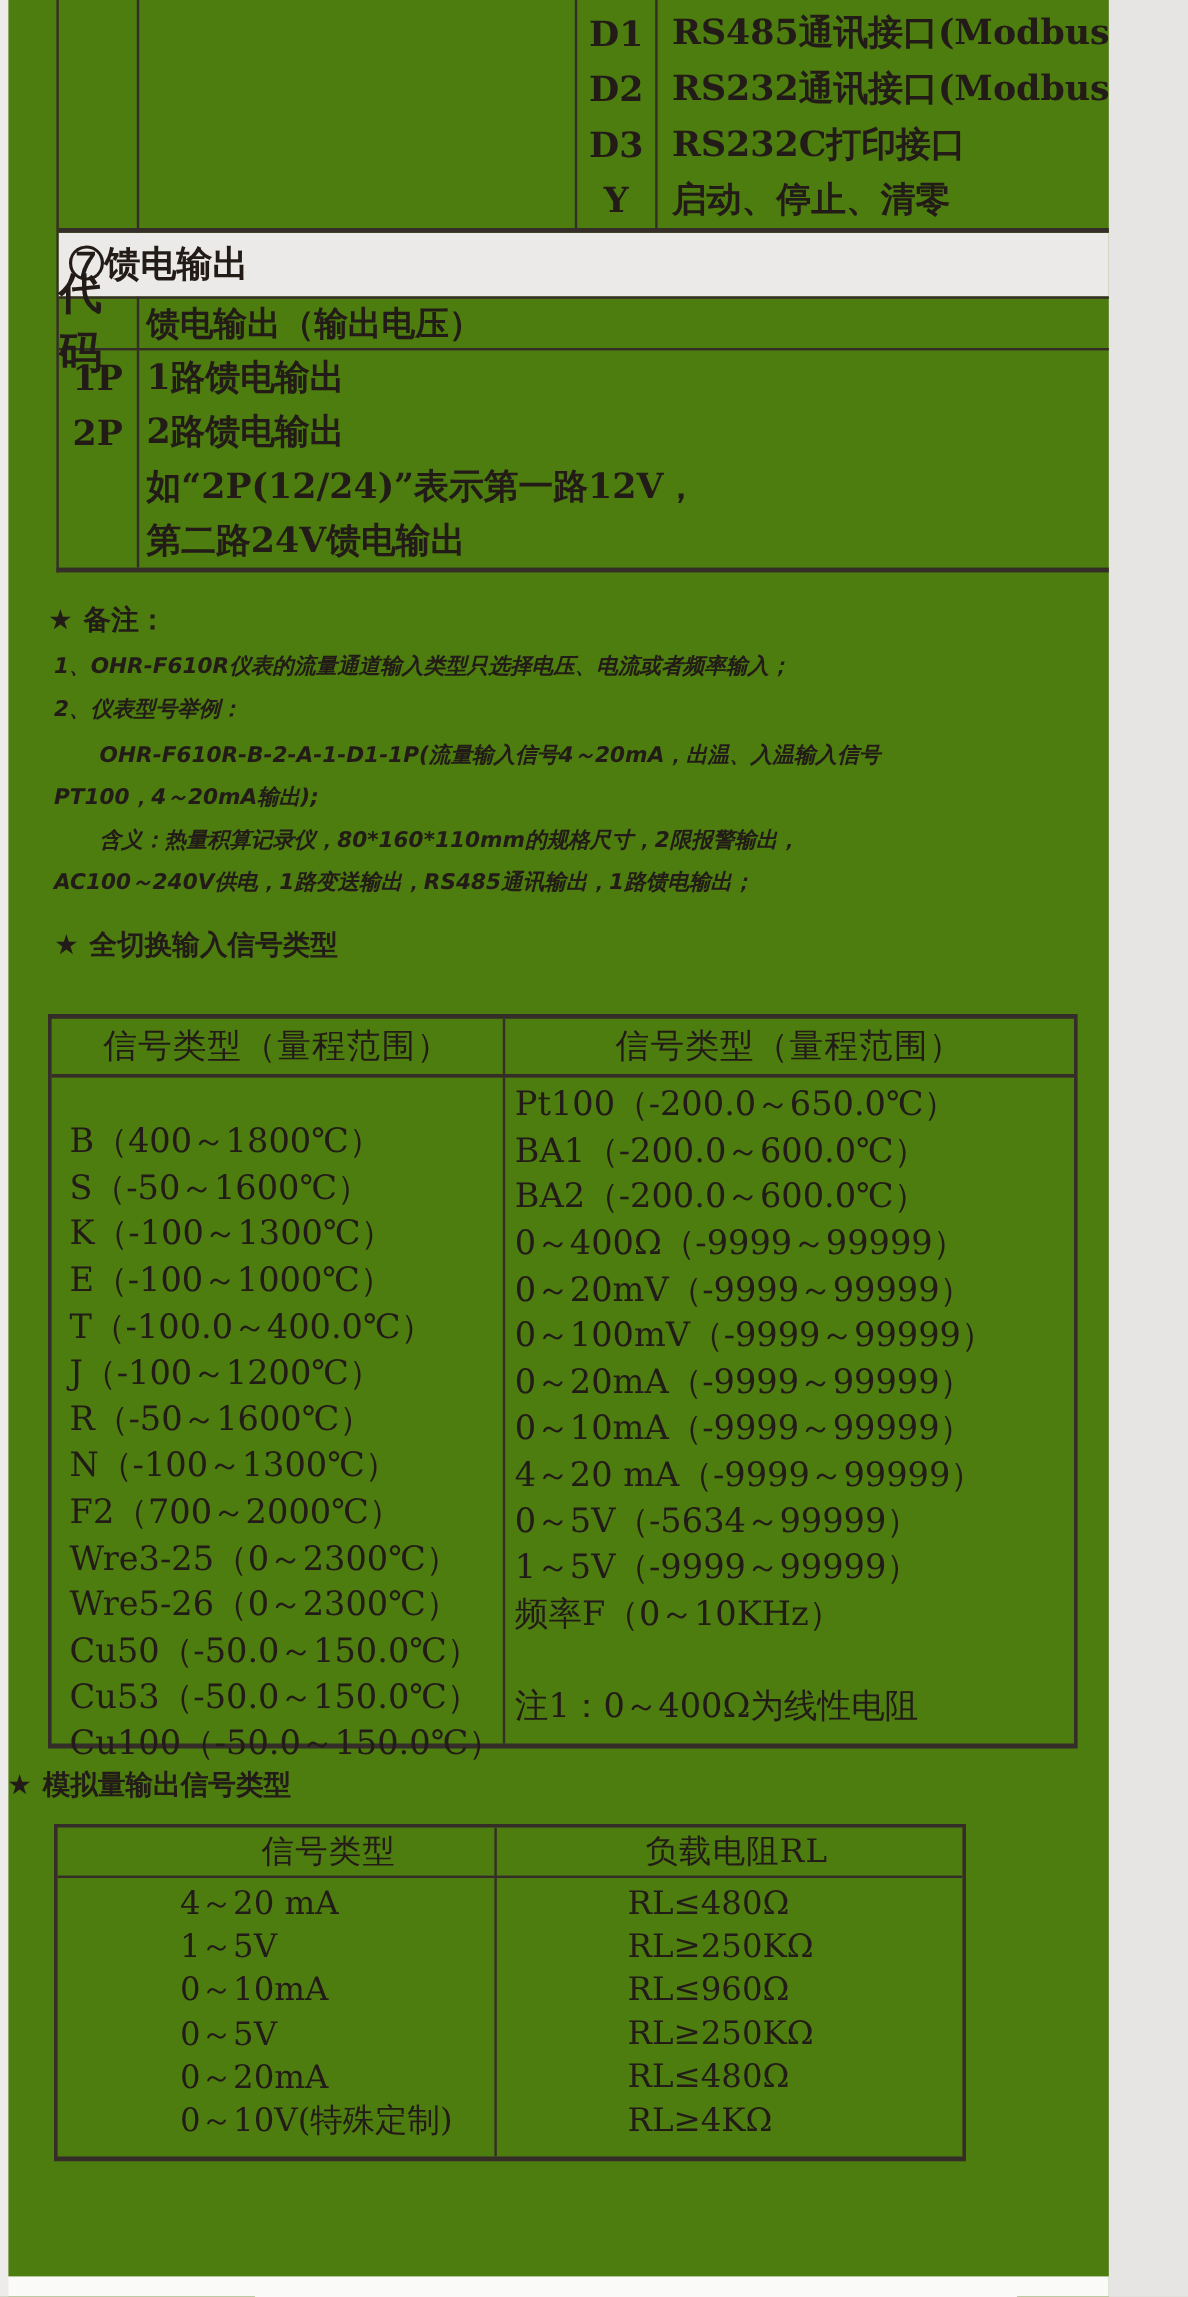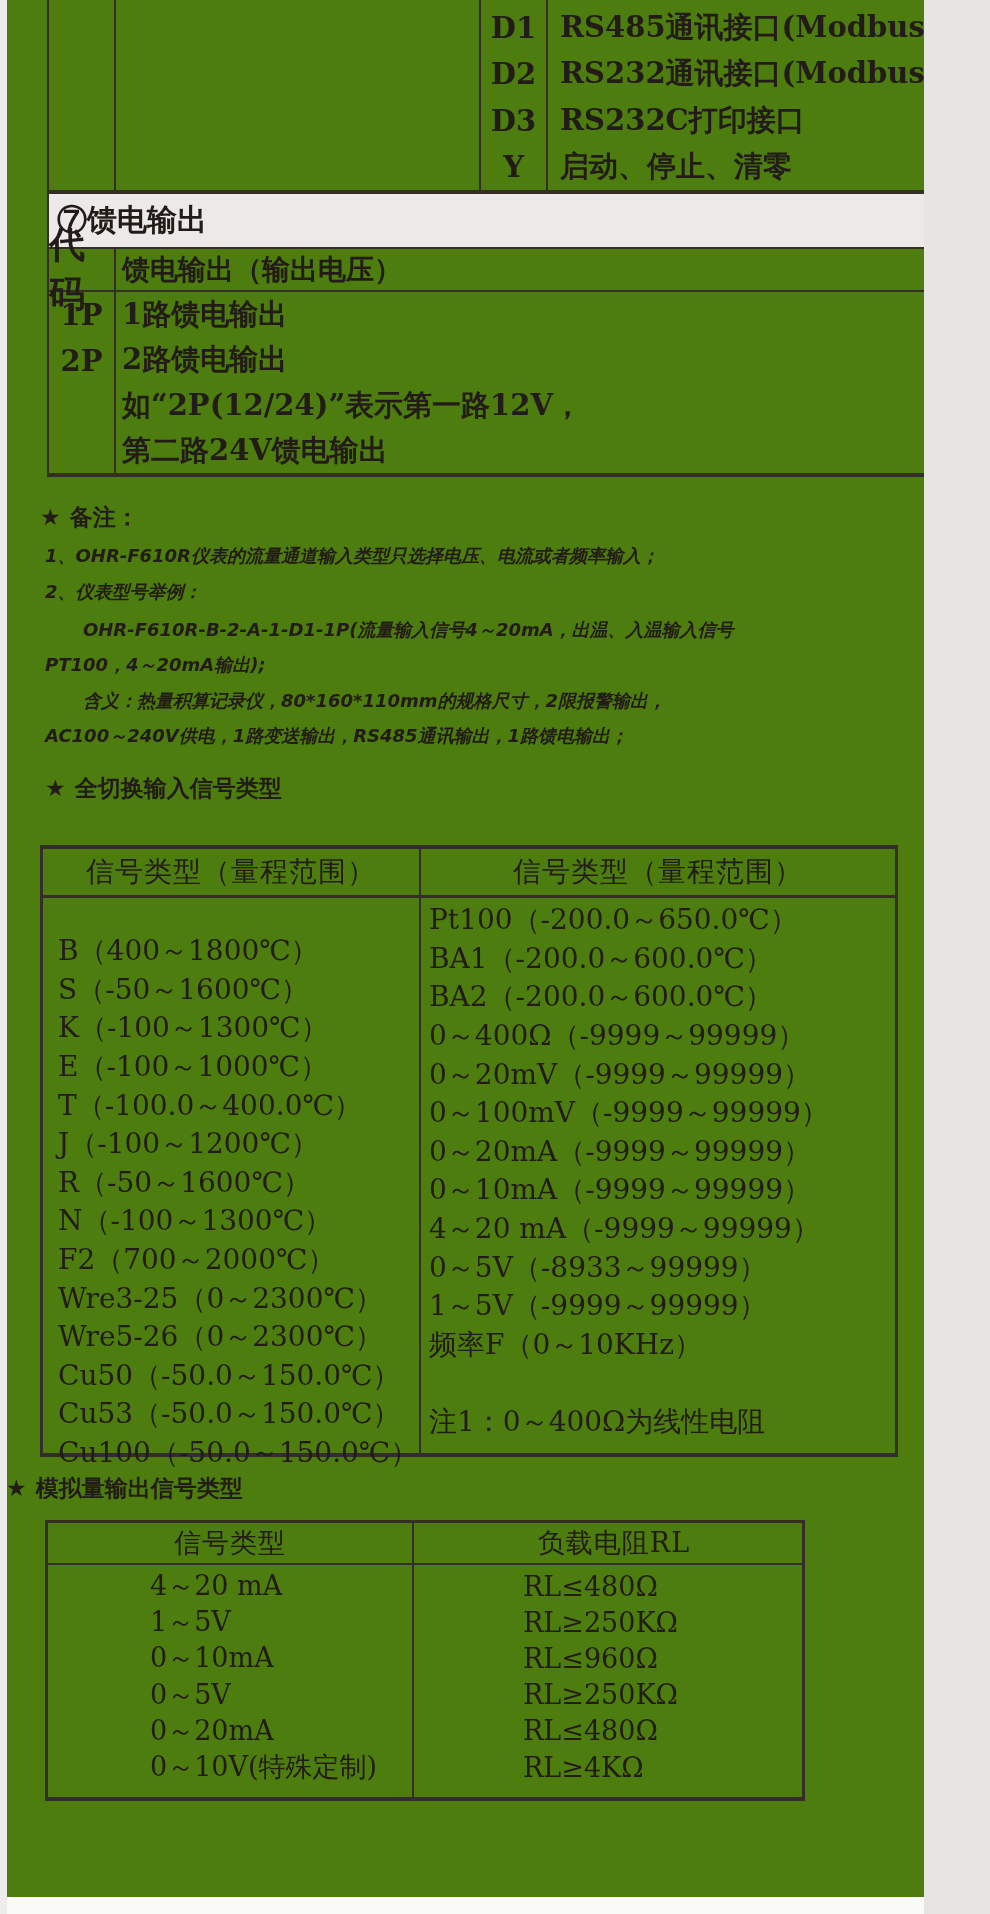--- a/index.html
+++ b/index.html
@@ -152,37 +152,37 @@
 
     <div class="sline">Pt100（-200.0～650.0℃）</div>
         <div class="sline">BA1（-200.0～600.0℃）</div>
         <div class="sline">BA2（-200.0～600.0℃）</div>
         <div class="sline">0～400Ω（-9999～99999）</div>
         <div class="sline">0～20mV（-9999～99999）</div>
         <div class="sline">0～100mV（-9999～99999）</div>
         <div class="sline">0～20mA（-9999～99999）</div>
         <div class="sline">0～10mA（-9999～99999）</div>
         <div class="sline">4～20 mA（-9999～99999）</div>
-        <div class="sline">0～5V（-8933～99999）</div>
+        <div class="sline">0～5V（-5634～99999）</div>
         <div class="sline">1～5V（-9999～99999）</div>
         <div class="sline">频率F（0～10KHz）</div>
         <div class="sline"></div>
         <div class="sline">注1：0～400Ω为线性电阻</div>
       </div>
   </div>
 
   <div class="sec-title" style="left:6px;top:1475px;">
     <span>★</span>
       <span>模拟量输出信号类型</span>
   </div>
 
   <div class="out-table">
     <div class="vline" style="left:364px;top:0;width:2px;height:274px;"></div>
     <div class="hline" style="left:0;right:0;top:40px;height:2px;"></div>
-    <div class="hdr" style="left:0;width:364px;">信号类型</div>
+    <div class="hdr" style="left:0;width:364px;padding-left:44px;">信号类型</div>
     <div class="hdr" style="left:346px;right:0;margin-left:32px;">负载电阻RL</div>
 
     <div class="out-col" style="left:102px;width:262px;">
 
     <div class="oline">4～20 mA</div>
         <div class="oline">1～5V</div>
         <div class="oline">0～10mA</div>
         <div class="oline">0～5V</div>
         <div class="oline">0～20mA</div>
         <div class="oline">0～10V(特殊定制)</div>

